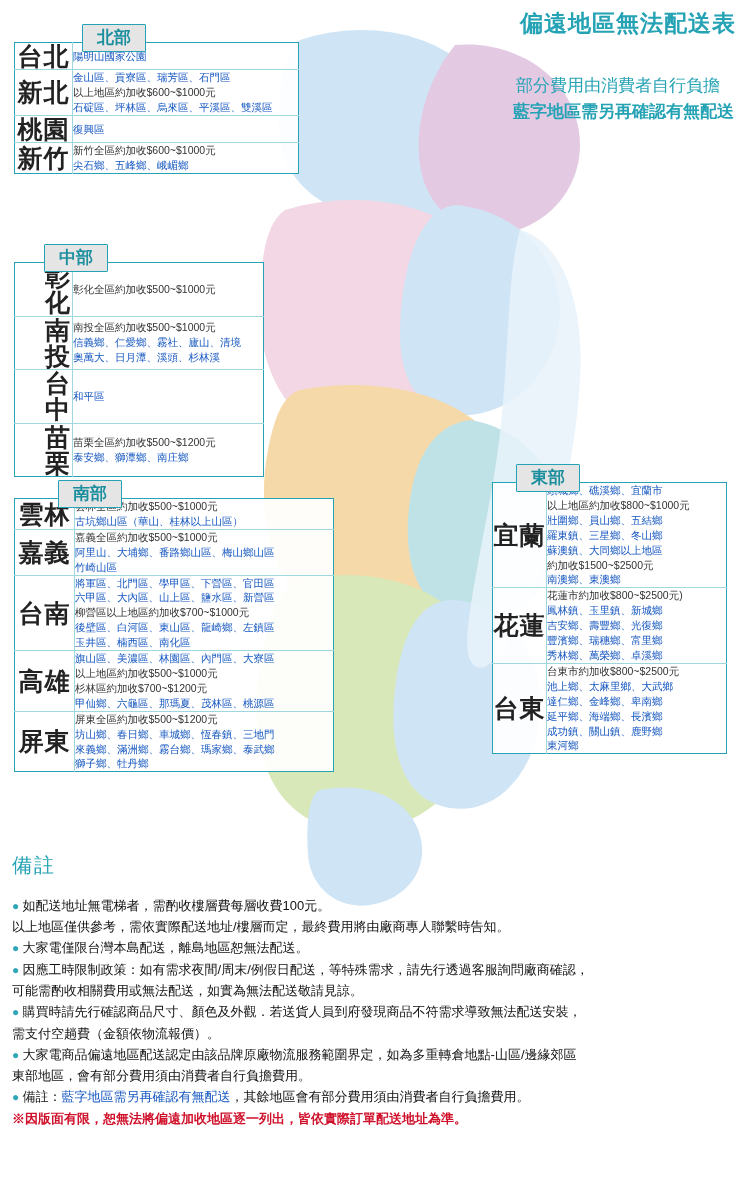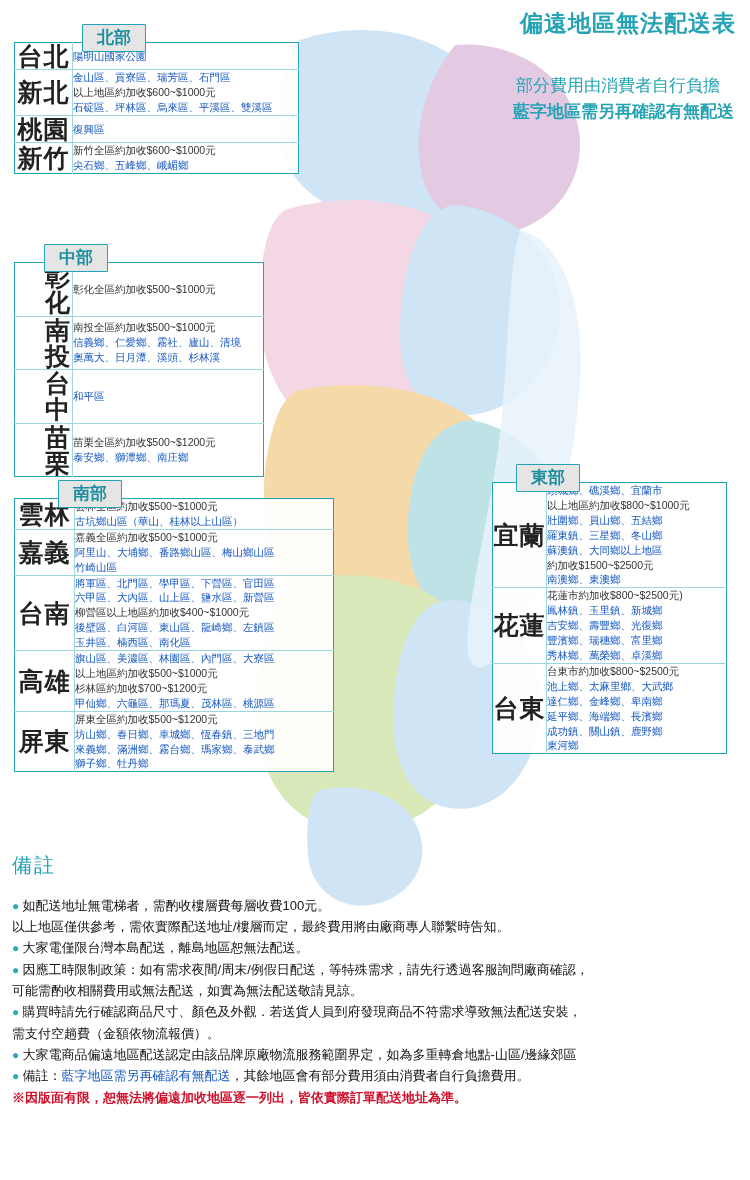--- a/index.html
+++ b/index.html
@@ -211,21 +211,21 @@
             <div>嘉義全區約加收$500~$1000元</div>
             <div class="blue">阿里山、大埔鄉、番路鄉山區、梅山鄉山區</div>
             <div class="blue">竹崎山區</div>
           </td>
         </tr>
         <tr>
           <td class="city">台南</td>
           <td class="detail">
             <div class="blue">將軍區、北門區、學甲區、下營區、官田區</div>
             <div class="blue">六甲區、大內區、山上區、鹽水區、新營區</div>
-            <div>柳營區以上地區約加收$400~$1000元</div>
+            <div>柳營區以上地區約加收$700~$1000元</div>
             <div class="blue">後壁區、白河區、東山區、龍崎鄉、左鎮區</div>
             <div class="blue">玉井區、楠西區、南化區</div>
           </td>
         </tr>
         <tr>
           <td class="city">高雄</td>
           <td class="detail">
             <div class="blue">旗山區、美濃區、林園區、內門區、大寮區</div>
             <div>以上地區約加收$500~$1000元</div>
             <div>杉林區約加收$700~$1200元</div>
@@ -290,16 +290,17 @@
   <div class="notes-title">備註</div>
   <div id="notes-list">
       <div class="note-line"><span class="bullet">● </span><span>如配送地址無電梯者，需酌收樓層費每層收費100元。</span></div>
       <div class="note-line"><span>以上地區僅供參考，需依實際配送地址/樓層而定，最終費用將由廠商專人聯繫時告知。</span></div>
       <div class="note-line"><span class="bullet">● </span><span>大家電僅限台灣本島配送，離島地區恕無法配送。</span></div>
       <div class="note-line"><span class="bullet">● </span><span>因應工時限制政策：如有需求夜間/周末/例假日配送，等特殊需求，請先行透過客服詢問廠商確認，</span></div>
       <div class="note-line"><span>可能需酌收相關費用或無法配送，如實為無法配送敬請見諒。</span></div>
       <div class="note-line"><span class="bullet">● </span><span>購買時請先行確認商品尺寸、顏色及外觀．若送貨人員到府發現商品不符需求導致無法配送安裝，</span></div>
       <div class="note-line"><span>需支付空趟費（金額依物流報價）。</span></div>
       <div class="note-line"><span class="bullet">● </span><span>大家電商品偏遠地區配送認定由該品牌原廠物流服務範圍界定，如為多重轉倉地點-山區/邊緣郊區</span></div>
+      <div class="note-line"><span>東部地區，會有部分費用須由消費者自行負擔費用。</span></div>
       <div class="note-line"><span class="bullet">● </span><span>備註：</span><span class="note-blue">藍字地區需另再確認有無配送</span><span>，其餘地區會有部分費用須由消費者自行負擔費用。</span></div>
     </div>
   <div class="note-last">※因版面有限，恕無法將偏遠加收地區逐一列出，皆依實際訂單配送地址為準。</div>
 </div>
 
 </body></html>

